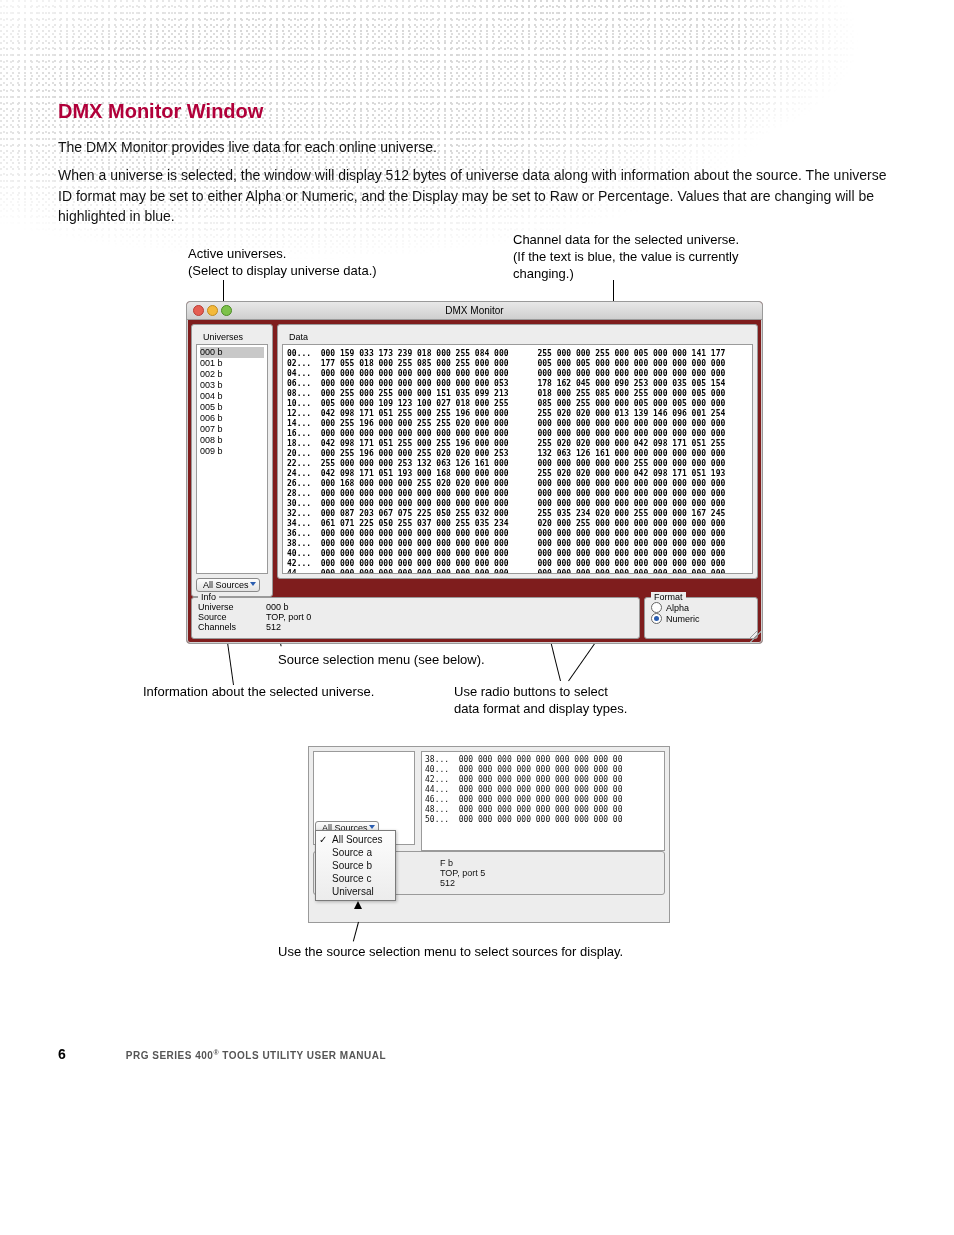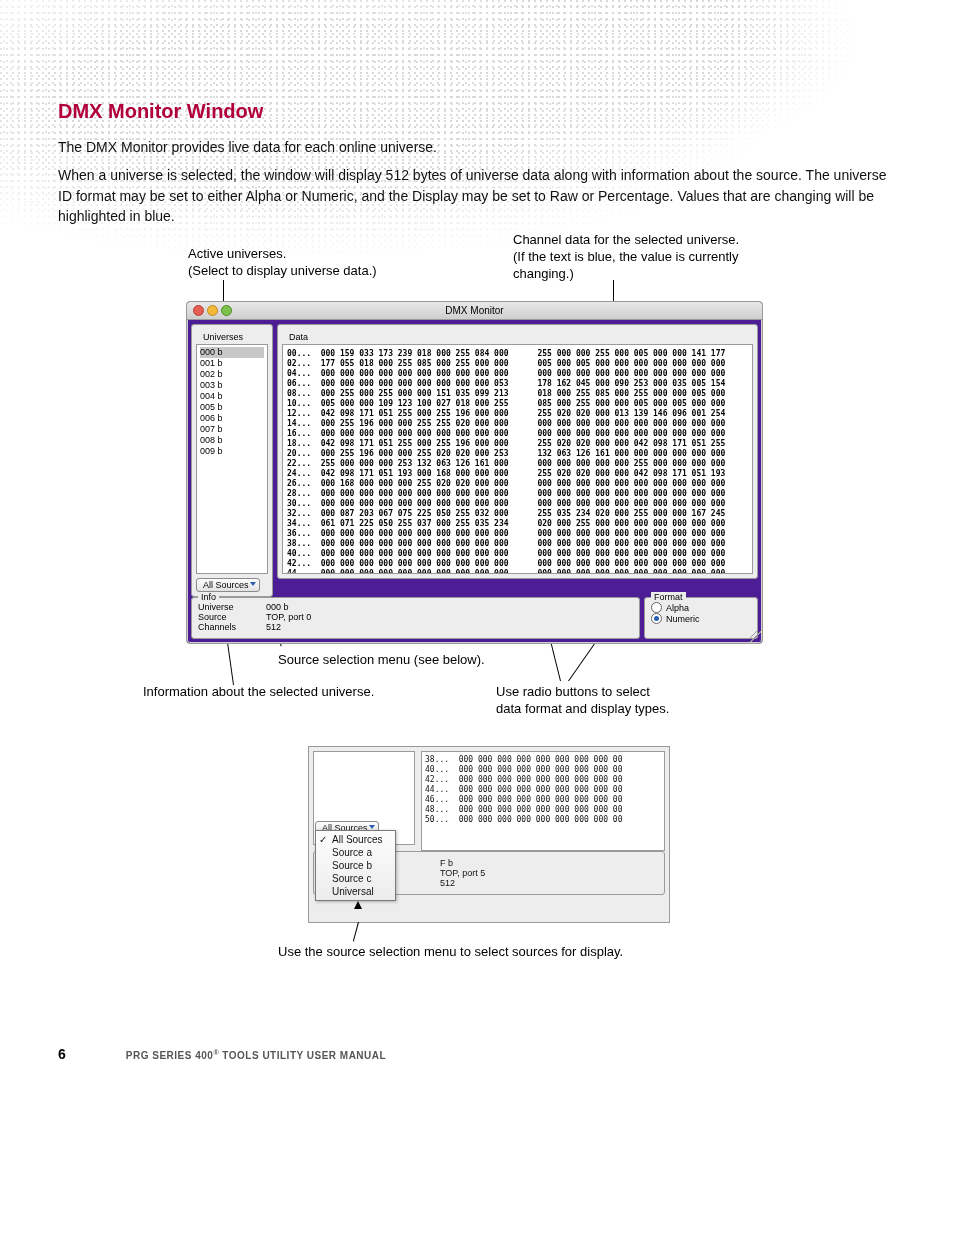--- a/index.html
+++ b/index.html
@@ -65,21 +65,21 @@
   }
   
   .mockwin {
     position: relative;
     width: 575px;
     border: 1px solid #9a9a9a;
     border-radius: 4px;
     font-family: "Lucida Grande", Arial, sans-serif;
     font-size: 10px;
     color: #000;
-    background: #4c1d95;
+    background: #7f1d1d;
     box-shadow: 0 0 0 1px #d0d0d0 inset;
   }
   .titlebar {
     height: 17px;
     background: linear-gradient(#e8e8e8,#cfcfcf);
     border-bottom: 1px solid #9a9a9a;
     border-radius: 4px 4px 0 0;
     position: relative;
     text-align: center;
     line-height: 17px;
@@ -206,21 +206,21 @@
     <span>Active universes.</span><br>
     <span>(Select to display universe data.)</span>
   </div>
   <div class="anno" style="left:455px; top:-4px;">
     <span>Channel data for the selected universe.</span><br>
     <span>(If the text is blue, the value is currently</span><br>
     <span>changing.)</span>
   </div>
   <div class="anno" style="left:220px; top:416px;">Source selection menu (see below).</div>
   <div class="anno" style="left:85px; top:448px;">Information about the selected universe.</div>
-  <div class="anno" style="left:438px; top:448px;">
+  <div class="anno" style="left:396px; top:448px;">
     <span>Use radio buttons to select</span><br>
     <span>data format and display types.</span>
   </div>
 
   <div class="line" style="left:165px; top:44px; width:1px; height:50px;"></div>
   <div class="arrowhead-down" style="left:161px; top:93px;"></div>
 
   <div class="line" style="left:555px; top:44px; width:1px; height:50px;"></div>
   <div class="arrowhead-down" style="left:551px; top:93px;"></div>
 

